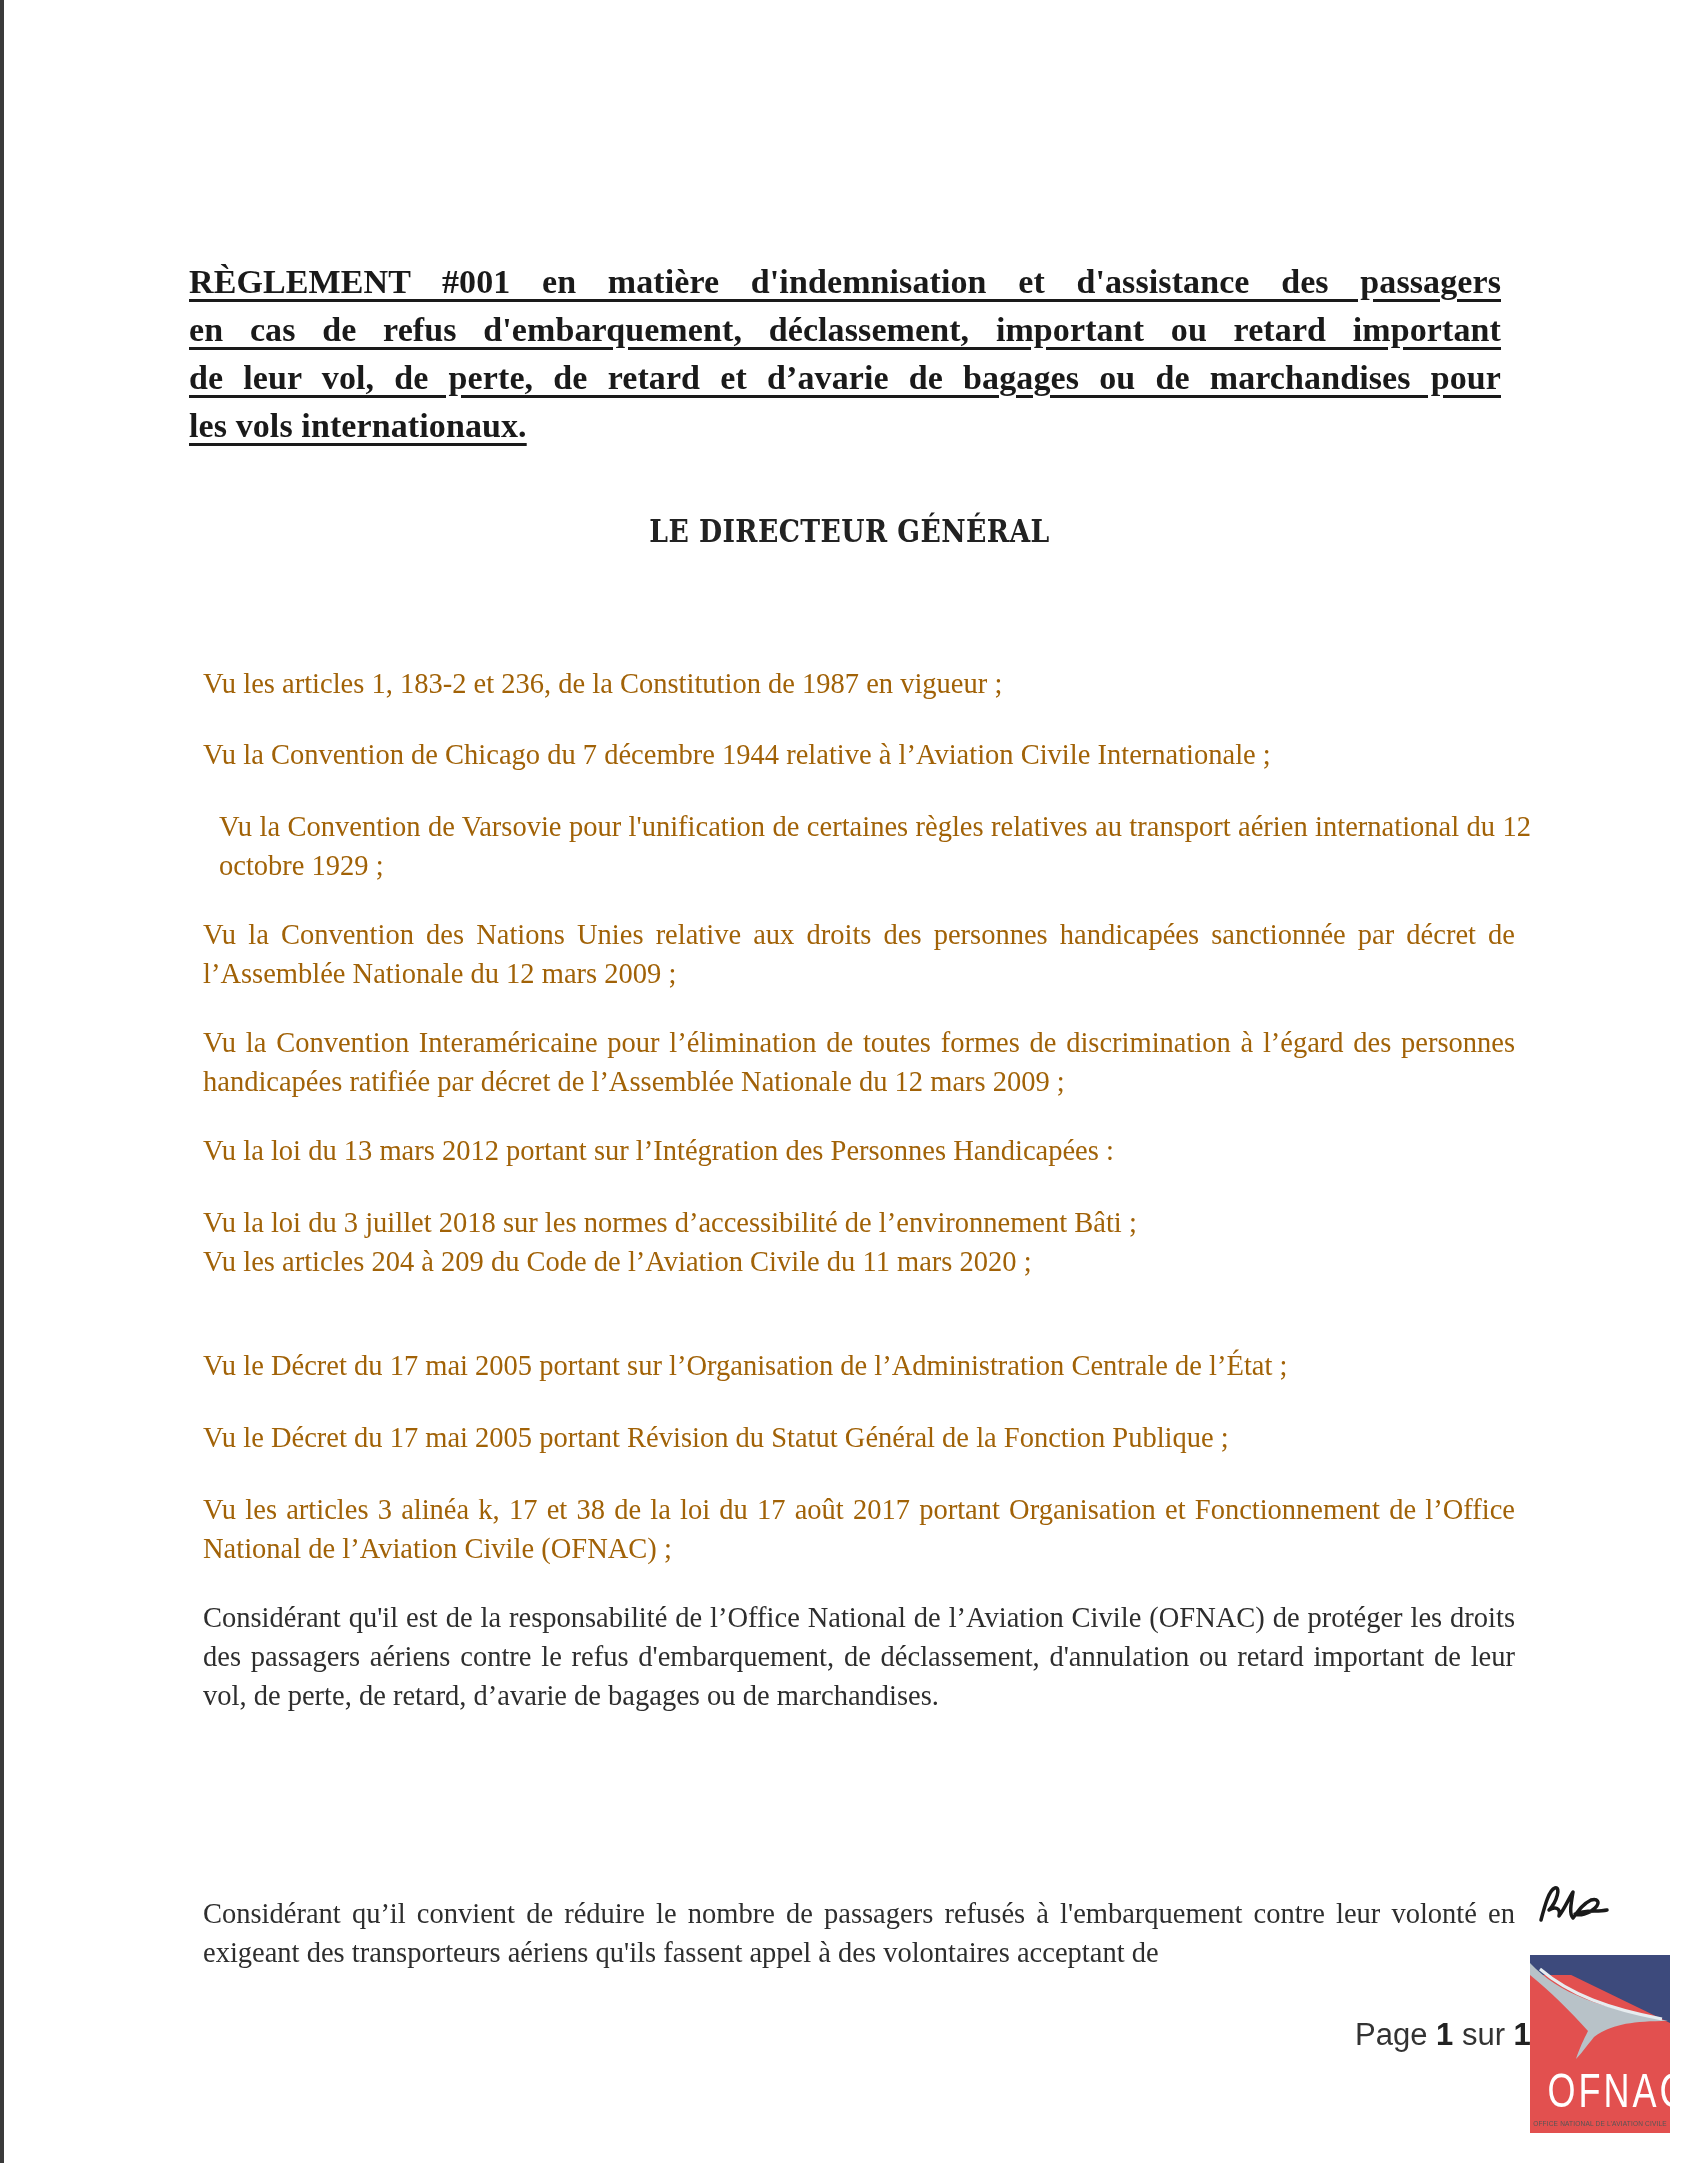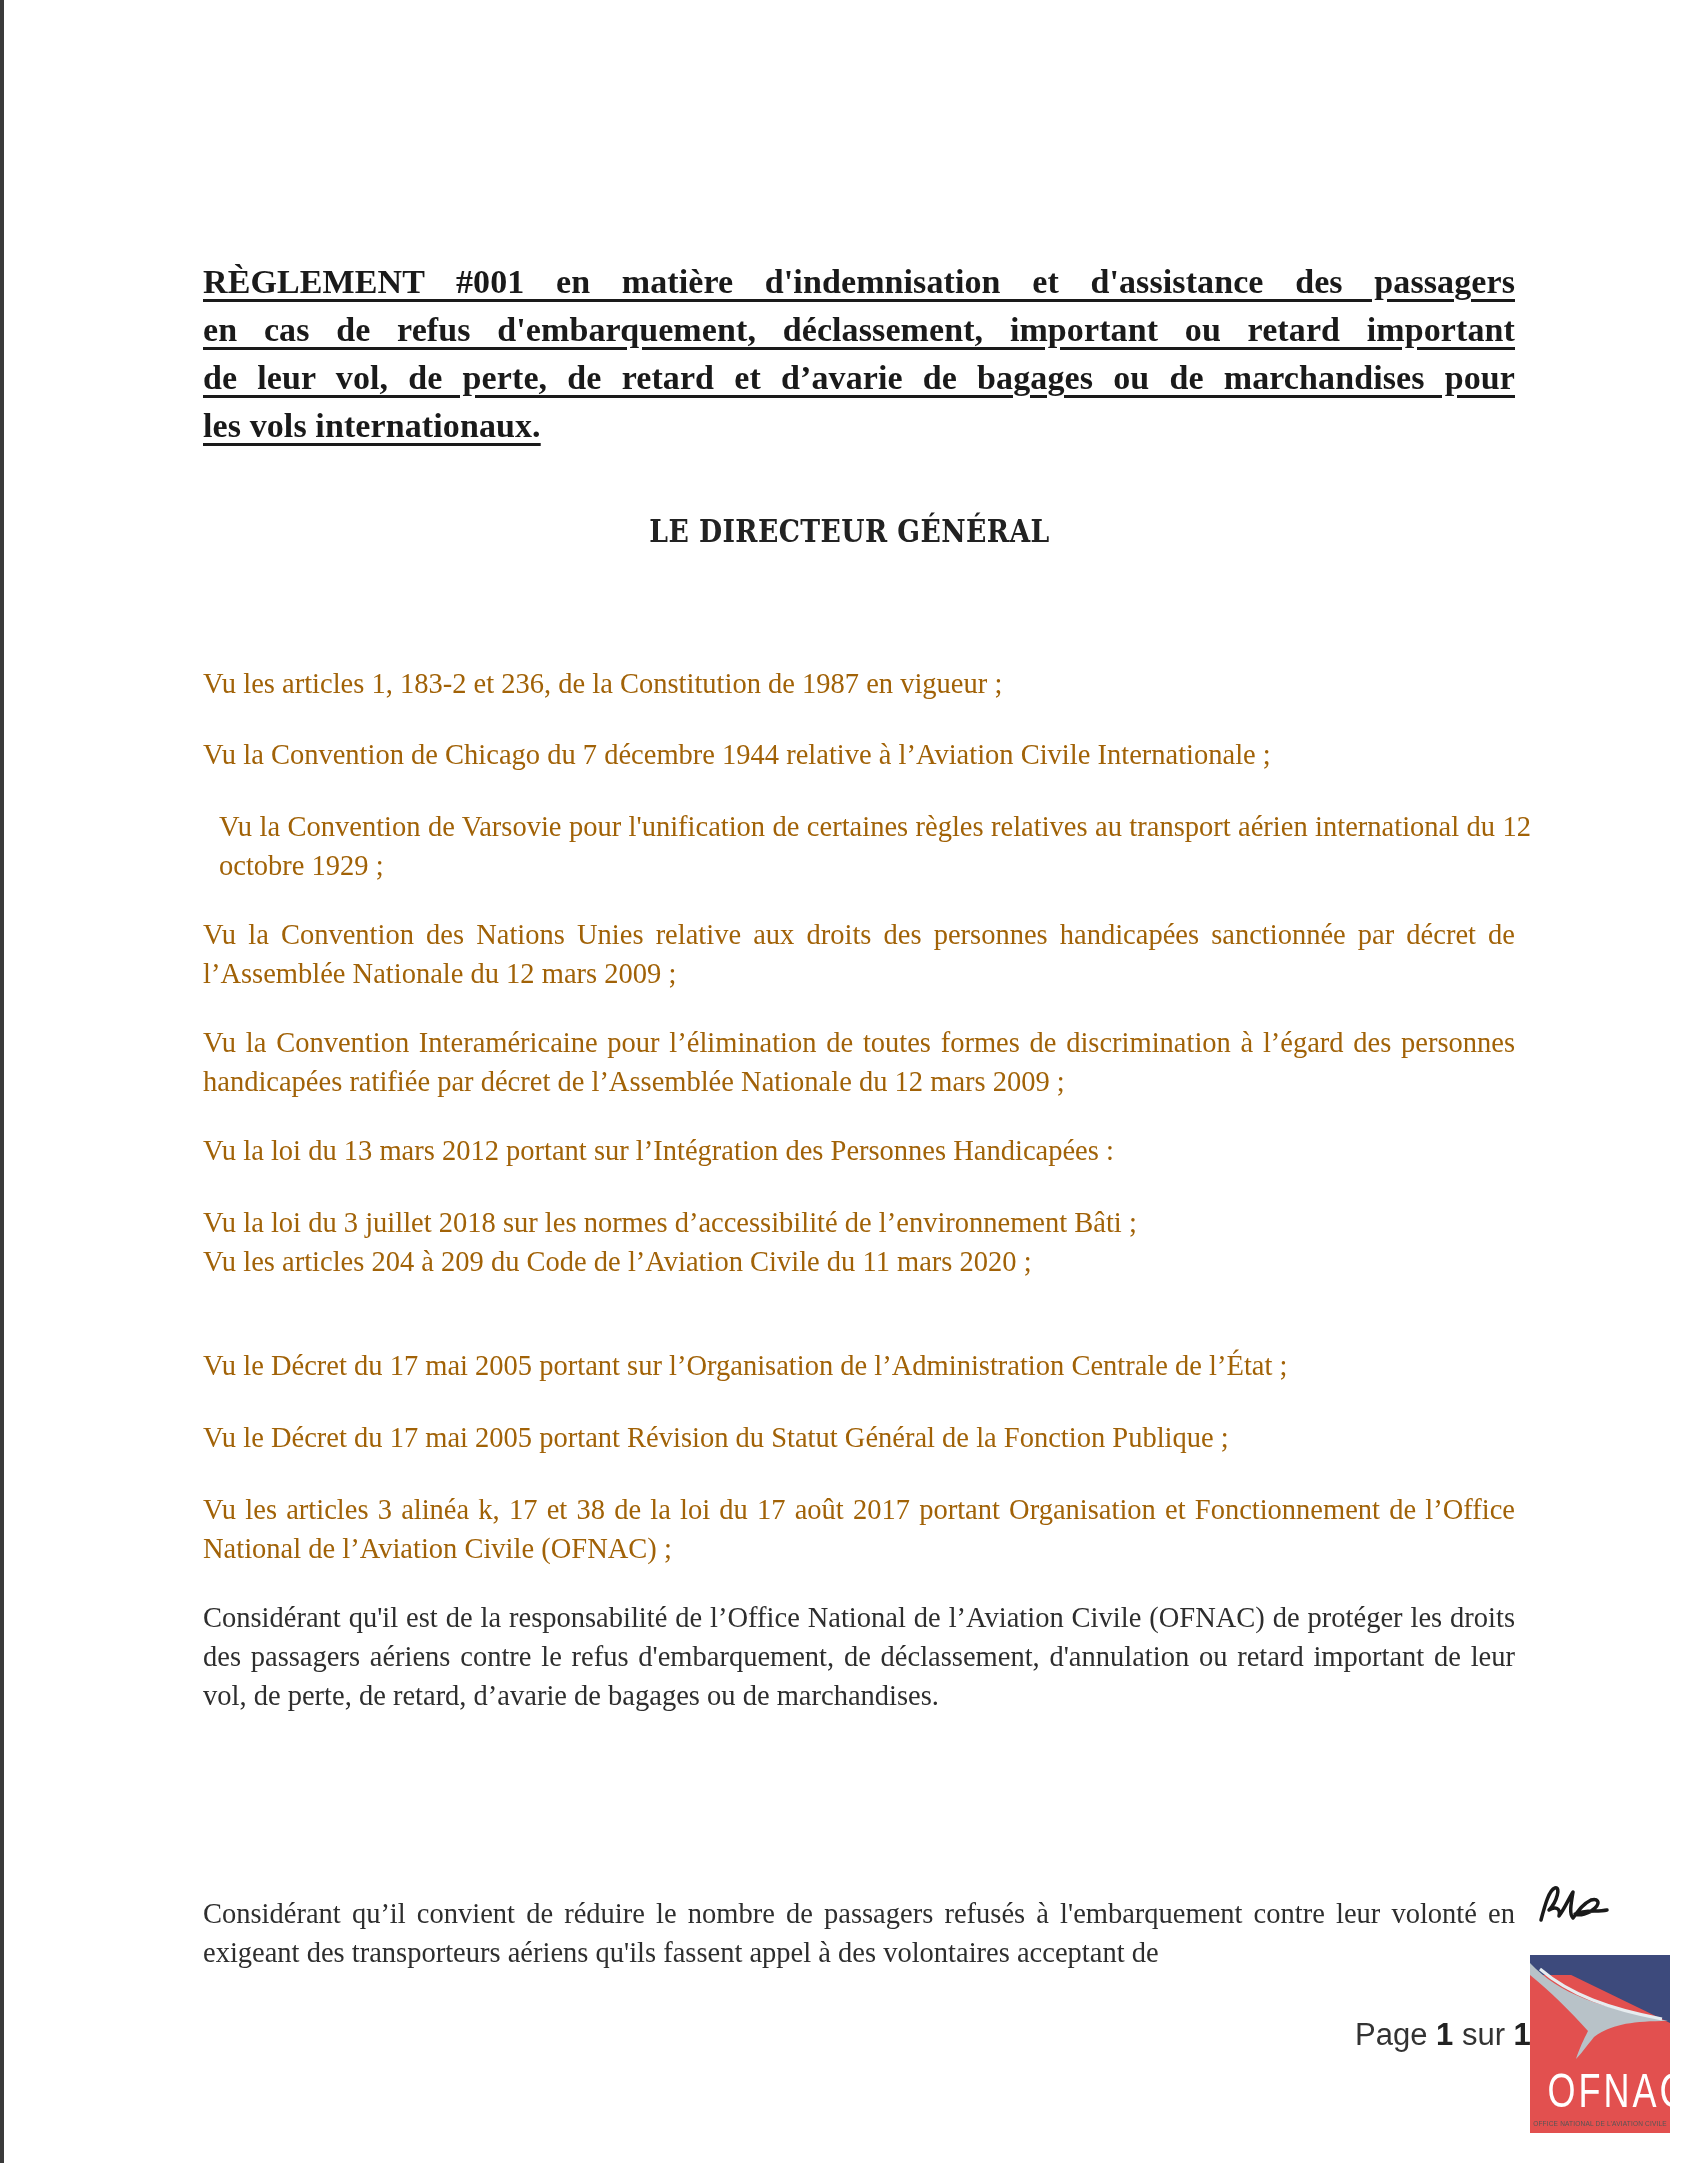--- a/index.html
+++ b/index.html
@@ -2,21 +2,21 @@
 <html><head>
 <meta charset="utf-8">
 <style>
   html, body { margin: 0; padding: 0; background: #ffffff; }
   body {
     width: 1699px; height: 2163px; position: relative; overflow: hidden;
     font-family: "Liberation Serif", "DejaVu Serif", serif; color: #2a2a2a;
   }
   .left-edge { position: absolute; left: 0; top: 0; width: 4px; height: 2163px; background: #3a3a3a; }
   .title-block {
-    position: absolute; left: 203px; top: 258px; width: 1312px;
+    position: absolute; left: 189px; top: 258px; width: 1312px;
     font-family: "Liberation Serif", serif; font-weight: bold; font-size: 34px;
     line-height: 48px; color: #1a1a1a; text-align: justify; text-align-last: justify;
     letter-spacing: 0.1px;
   }
   .title-line { display: block; text-decoration: underline; text-decoration-thickness: 3px; text-underline-offset: 6px; white-space: nowrap; }
   .title-line.last { text-align-last: left; }
   .heading {
     position: absolute; left: 0; width: 1699px; top: 513px; text-align: center;
     font-family: "DejaVu Serif", serif; font-weight: bold; font-size: 31px; color: #222;
     transform: scaleX(0.86); letter-spacing: 0.5px;

